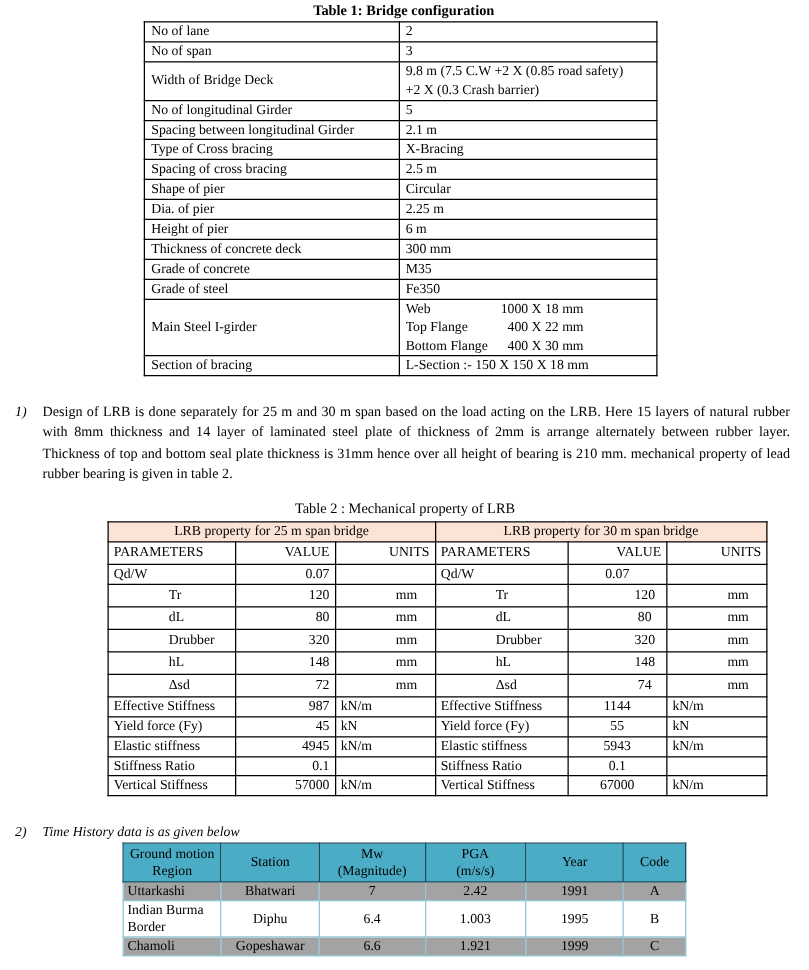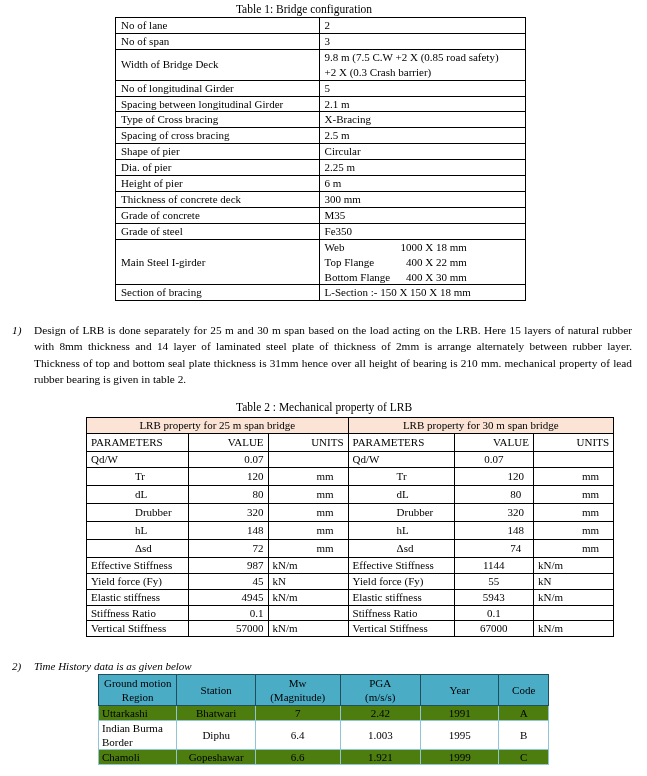--- a/index.html
+++ b/index.html
@@ -5,21 +5,21 @@
   html, body { margin: 0; padding: 0; background: #ffffff; }
   body {
     width: 647px; height: 776px; position: relative; overflow: hidden;
     font-family: "Liberation Serif", "DejaVu Serif", serif;
     color: #000; font-size: 11px;
   }
   .abs { position: absolute; }
   .caption { text-align: center; font-size: 11.5px; line-height: 14px; }
 
   
-  #t1-caption { left: 99px; top: 2px; width: 410px; }
+  #t1-caption { left: 118px; top: 2px; width: 410px; font-weight: bold; }
   table { border-collapse: collapse; }
   #table1 { left: 115px; top: 17px; width: 411px; }
   #table1 td { border: 1px solid #000; padding: 0 5px; font-size: 11px; line-height: 14.9px; vertical-align: middle; }
   #table1 td.c1 { width: 194px; }
   #table1 td.c2 { width: 196px; }
   .girder-line { display: flex; }
   .girder-line .gk { width: 76px; }
   .girder-line .gv { flex: 1; }
 
   
@@ -38,21 +38,21 @@
   #table2 td.val-r { text-align: center; vertical-align: top; }
   #table2 td.unit { vertical-align: bottom; }
 
   
   #para2 { left: 12px; top: 659px; font-style: italic; font-size: 11px; line-height: 14px; }
   #para2 .num { display: inline-block; width: 22px; }
   #table3 { left: 98px; top: 674px; width: 451px; }
   #table3 td { border: 1px solid #8fc6d6; font-size: 11px; line-height: 14px; padding: 0 3px; text-align: center; }
   #table3 tr.head td { background: #4bacc6; border: 1px solid #1f4e5c; vertical-align: top; padding-top: 1px; padding-bottom: 1px; }
   #table3 tr.head td.mid { vertical-align: middle; }
-  #table3 tr.odd td { background: #4d7c0f; margin-left: 13px; }
+  #table3 tr.odd td { background: #a3a3a3; margin-left: 13px; }
   #table3 tr.even td { background: #ffffff; }
   #table3 td.left { text-align: left; }
 </style>
 </head>
 <body>
 
 <div id="t1-caption" class="abs caption">Table 1: Bridge configuration</div>
 <table id="table1" class="abs">
   <tbody id="t1-body">
       <tr>

